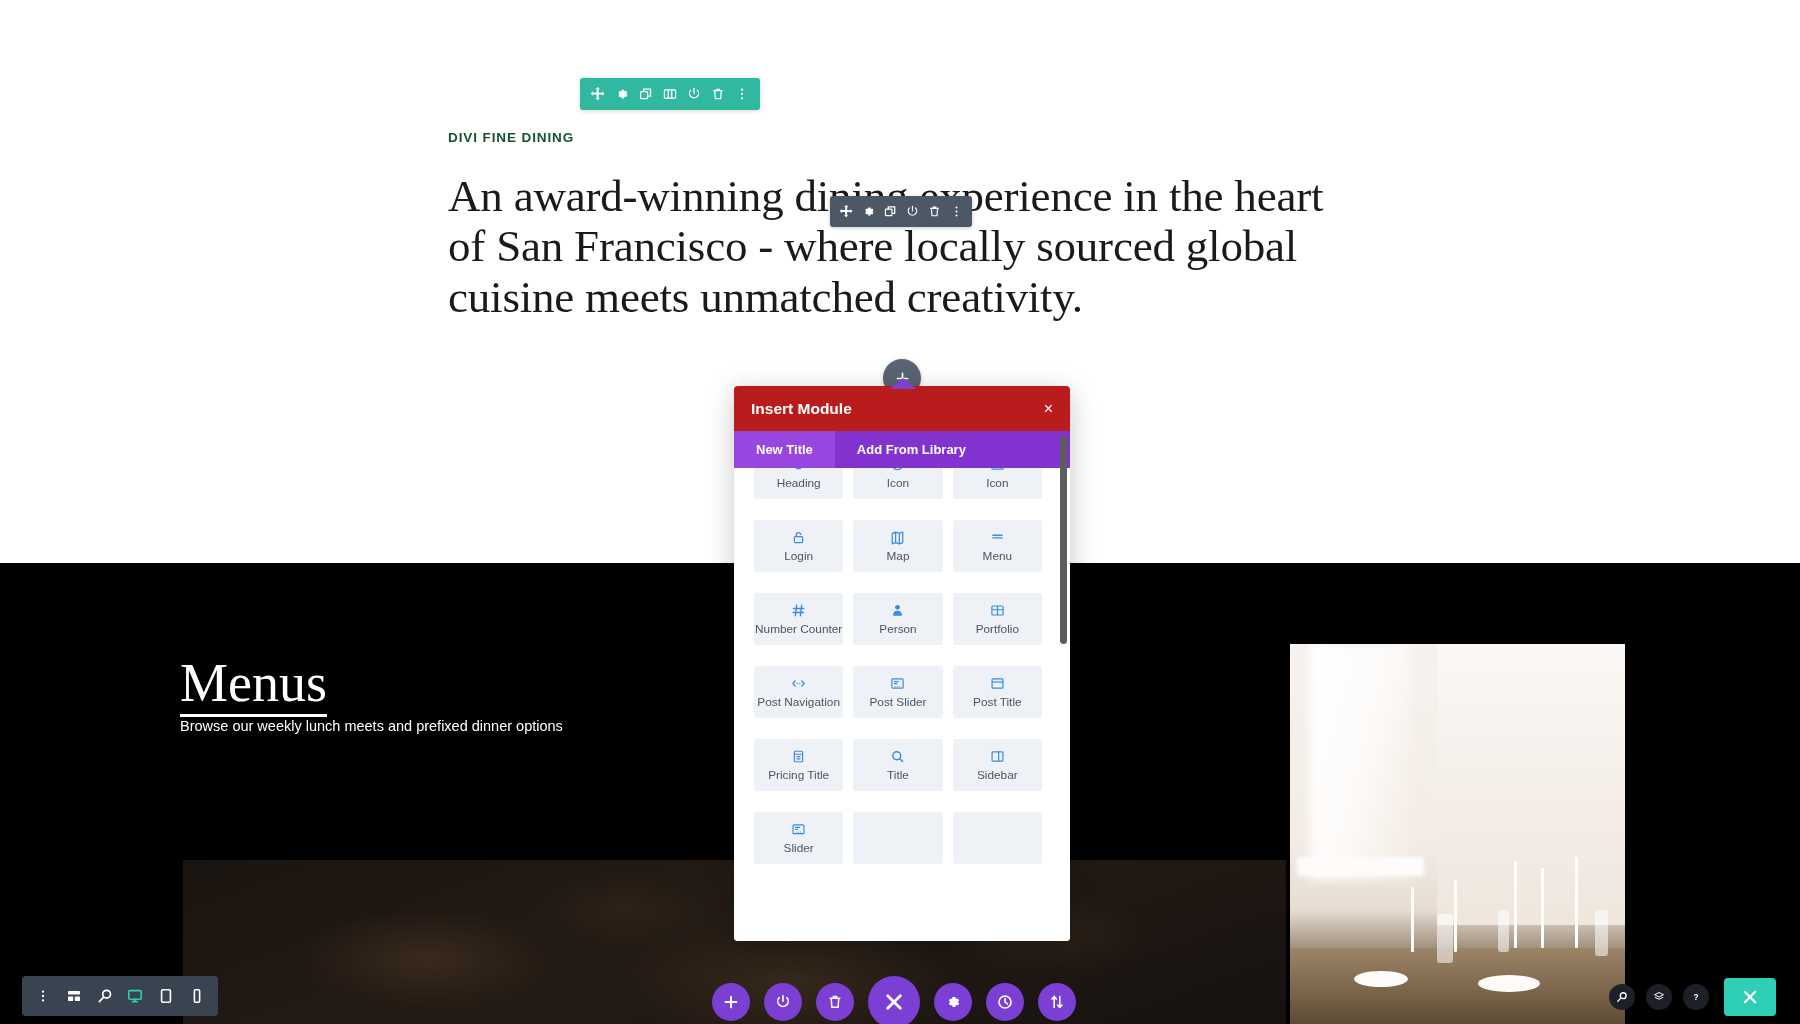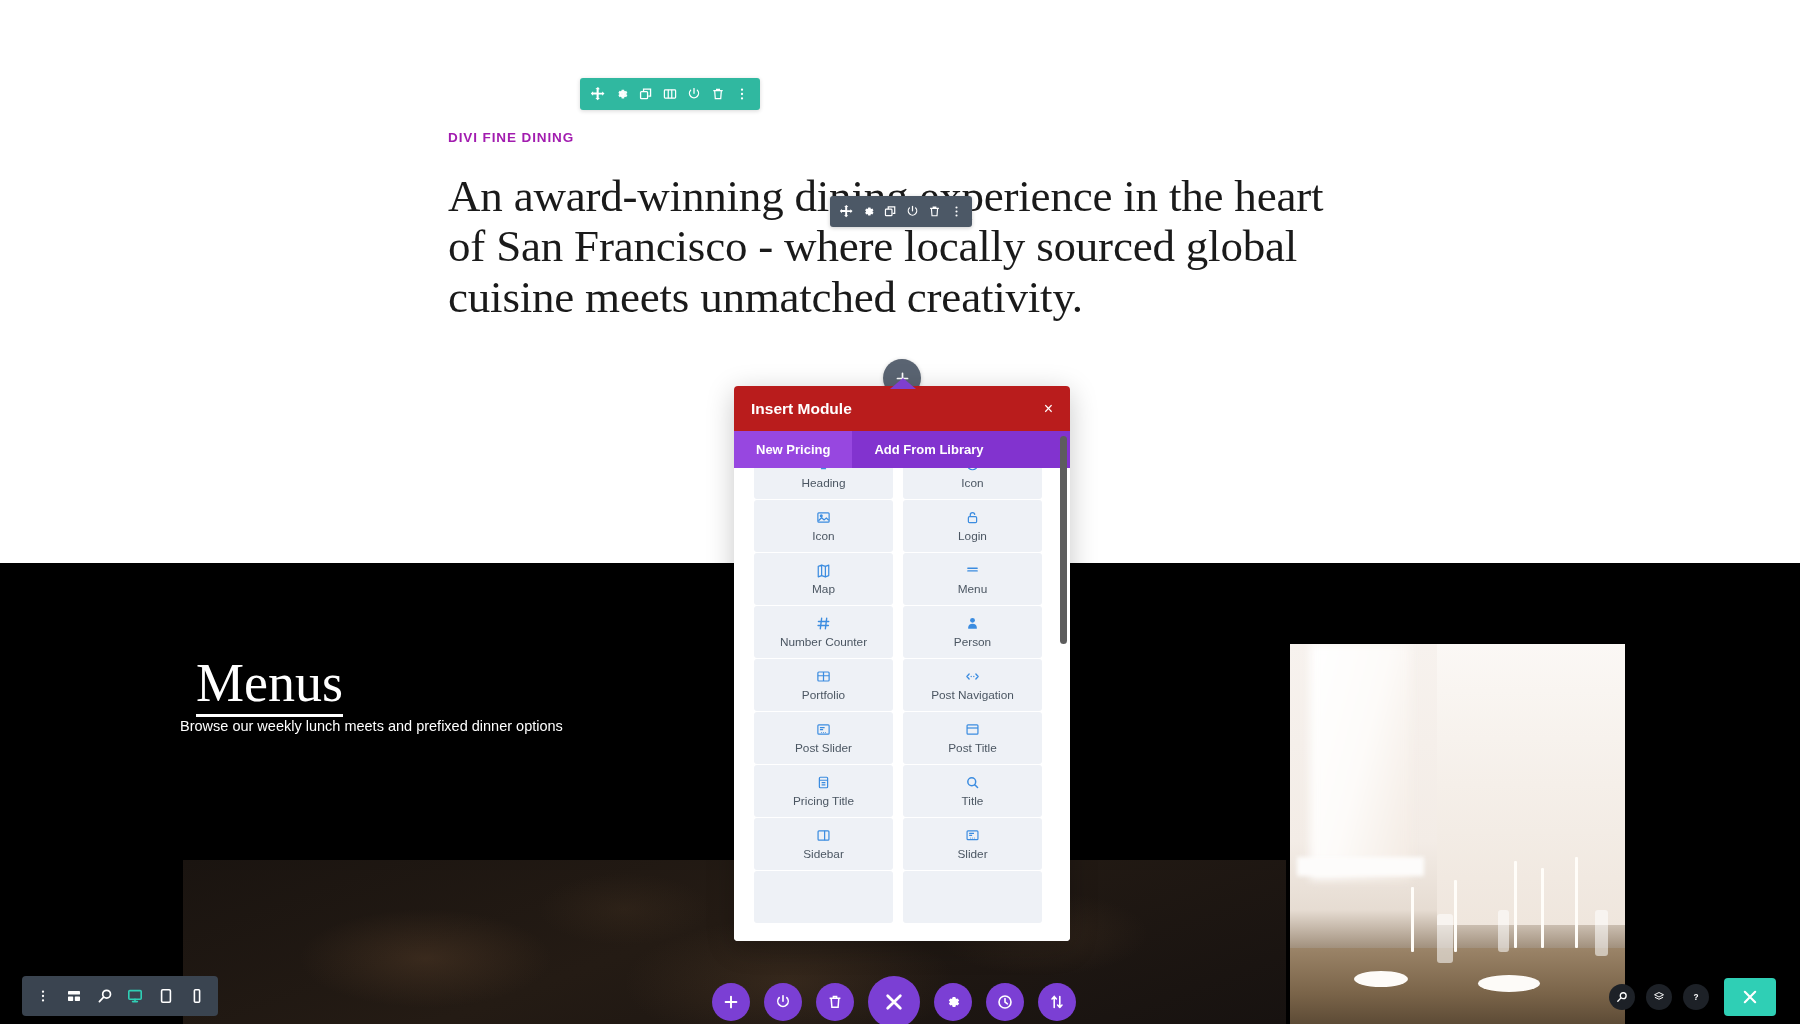--- a/index.html
+++ b/index.html
@@ -13,42 +13,41 @@
 
   
   .hero {
     position: absolute; left: 0; top: 0; width: 1800px; height: 563px;
     background: #ffffff;
   }
   .hero-inner { position: absolute; left: 448px; top: 130px; width: 900px; }
   .eyebrow {
     font-family: "Liberation Sans", sans-serif;
     font-size: 13.5px; font-weight: 700; letter-spacing: .9px;
-    color: #a21caf; text-transform: uppercase;
+    color: #14532d; text-transform: uppercase;
   }
   .hero-head {
     margin-top: 26px;
     font-family: "Liberation Serif", serif;
     font-size: 45px; line-height: 1.12; color: #1a1a1a;
     font-weight: 400; letter-spacing: -0.2px;
     width: 880px;
   }
 
   
   .dark-sec {
     position: absolute; left: 0; top: 563px; width: 1800px; height: 461px;
     background: #000000; overflow: hidden;
   }
   .menus-title {
     position: absolute; left: 180px; top: 92px;
     font-family: "Liberation Serif", serif;
     font-size: 54px; color: #ffffff; font-weight: 400;
     border-bottom: 3px solid #ffffff; padding-bottom: 2px;
     line-height: 1.05;
-    margin-left: 16px;
   }
   .menus-sub {
     position: absolute; left: 180px; top: 718px;
     font-size: 14.5px; color: #ffffff; font-weight: 400;
   }
   .dark-photo {
     position: absolute; left: 183px; top: 297px; width: 1103px; height: 164px;
     background:
       radial-gradient(ellipse 180px 70px at 22% 60%, rgba(120,85,55,.28), transparent 70%),
       radial-gradient(ellipse 230px 90px at 55% 75%, rgba(130,95,60,.22), transparent 72%),
@@ -145,21 +144,21 @@
     font-size: 13px; font-weight: 700; color: #fff; cursor: pointer;
     flex: 0 0 auto; padding: 0 22px; height: 100%;
   }
   .modal-tab.active { background: #9747e0; }
   .modal-body {
     flex: 1 1 auto; position: relative; overflow: hidden;
     background: #fff; padding: 0 20px;
   }
   .mod-grid {
     position: absolute; left: 20px; top: -21px; width: 288px;
-    display: grid; grid-template-columns: 1fr 1fr; gap: 1px 10px;
+    display: grid; grid-template-columns: 1fr 1fr 1fr; gap: 21px 10px;
   }
   .mod-item {
     background: #eef1f6; border-radius: 3px; height: 52px;
     display: flex; flex-direction: column; align-items: center;
     justify-content: center; gap: 4px; cursor: pointer;
   }
   .mod-icon { color: #3b8ce0; height: 15px; display: flex; align-items: center; }
   .mod-label { font-size: 11.8px; color: #4b5662; }
 
   .modal-scrollbar {
@@ -328,21 +327,21 @@
   </div>
 
   <div class="modal-caret"></div>
 
   <div class="modal">
     <div class="modal-head">
       <span class="modal-title">Insert Module</span>
       <span class="modal-close">×</span>
     </div>
     <div class="modal-tabs">
-      <div class="modal-tab active">New Pricing</div>
+      <div class="modal-tab active">New Title</div>
       <div class="modal-tab">Add From Library</div>
     </div>
     <div class="modal-body">
       <div class="mod-grid" id="mod-grid">
           <div class="mod-item">
             <span class="mod-icon">
               <svg width="15" height="15" viewBox="0 0 16 16" fill="none" stroke="#3b8ce0" stroke-width="1.3" stroke-linecap="round">
                 <path d="M3 5h10M3 7.6h10M4.6 10.2h6.8M5.8 12.4h4.4"></path>
               </svg>
             </span>

